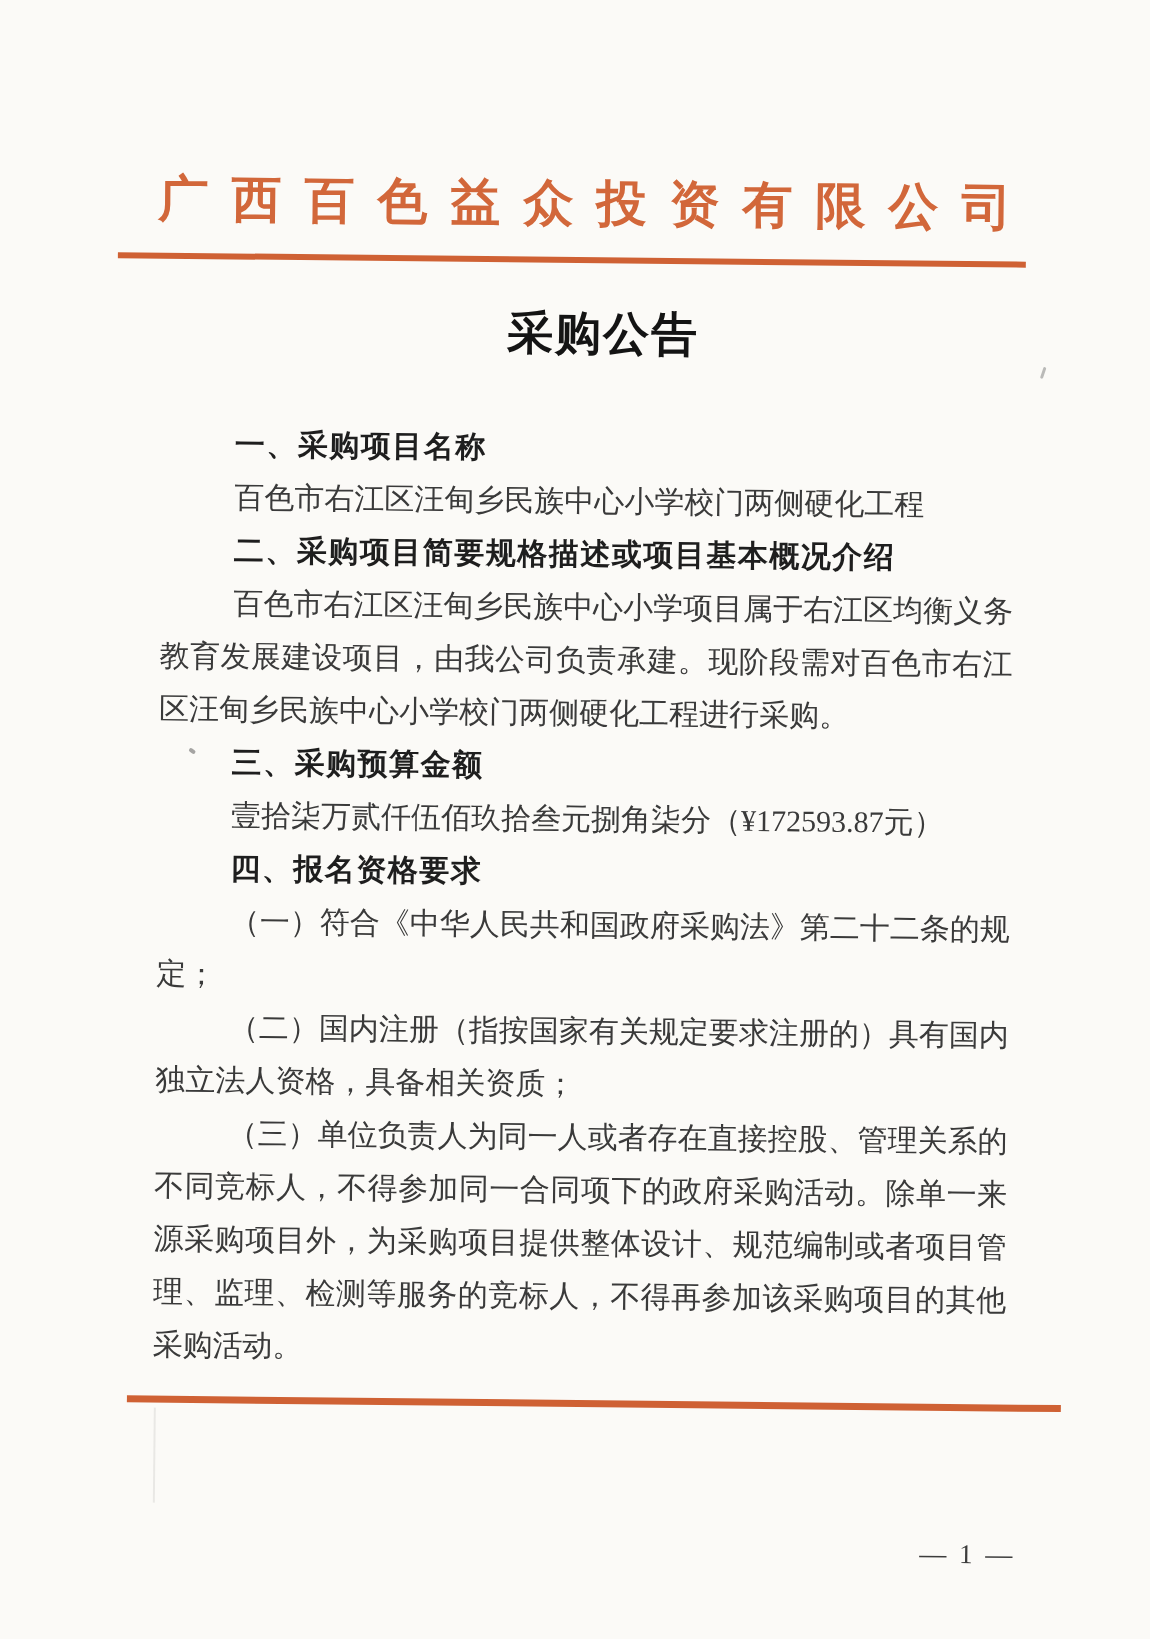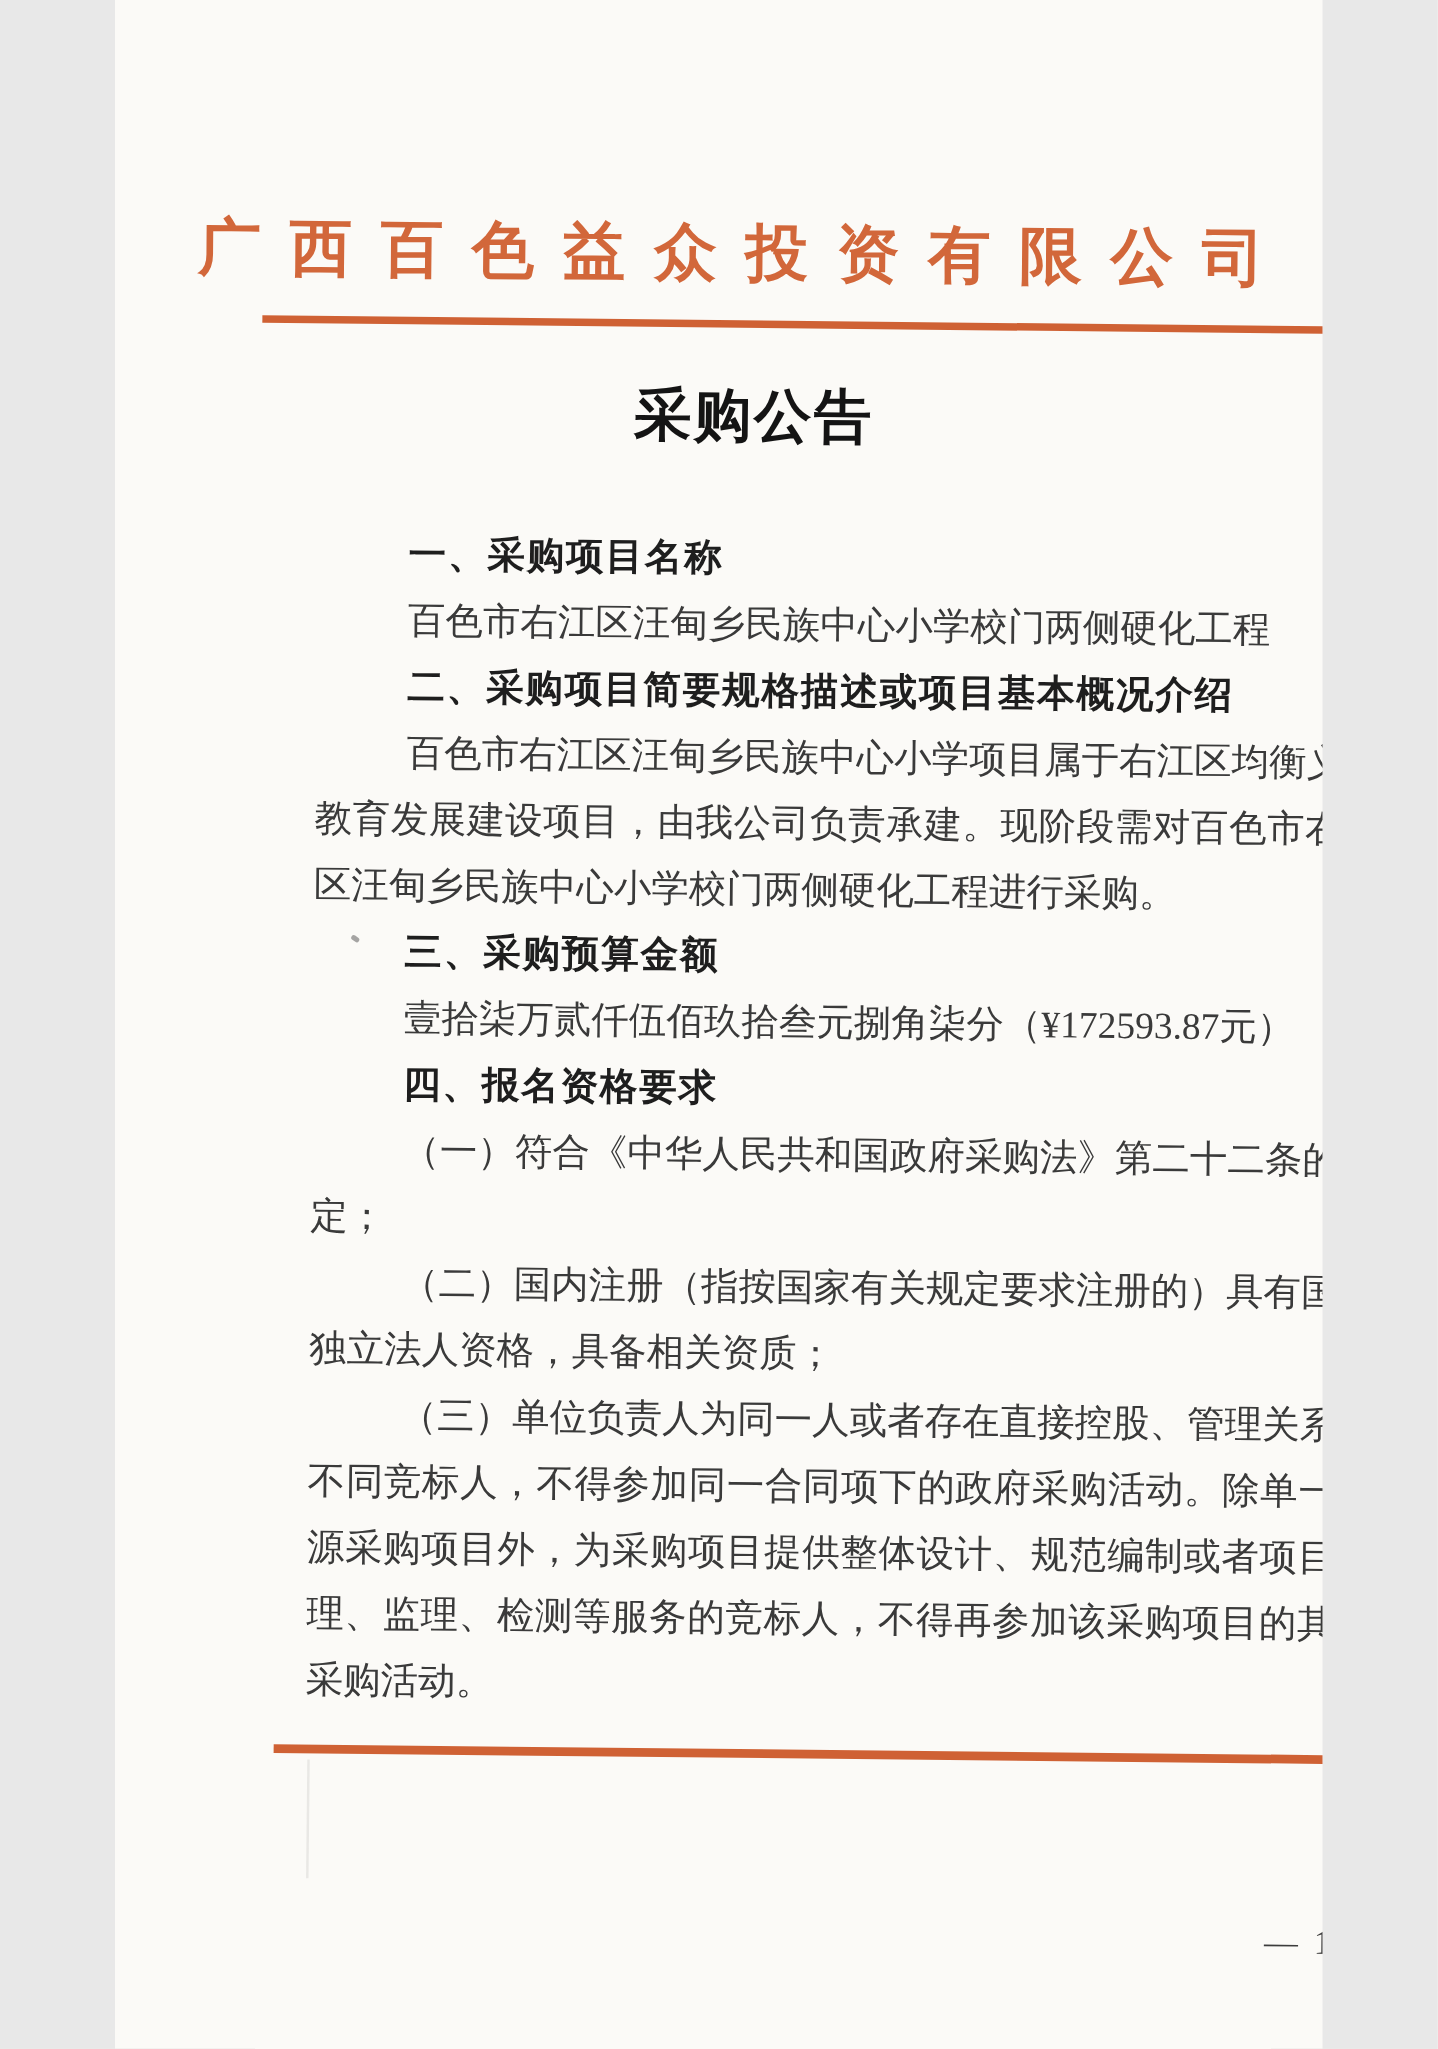--- a/index.html
+++ b/index.html
@@ -1,18 +1,18 @@
 <!DOCTYPE html>
 <html style="--accent: #d2673a; --accent-dark: #cf6134;"><head>
 <meta charset="utf-8">
 <style>
   html,body{margin:0;padding:0;background:#e8e8e8;}
   .page{
     position:relative;
-    width:966px;height:1639px;
+    width:1150px;height:1639px;
     margin:0 auto;
     background:#fbfaf7;
     overflow:hidden;
     font-family:"Liberation Serif","DejaVu Serif",serif;
   }
   .sheet{
     position:absolute;inset:0;
     transform:rotate(0.6deg);
     transform-origin:575px 820px;
   }

